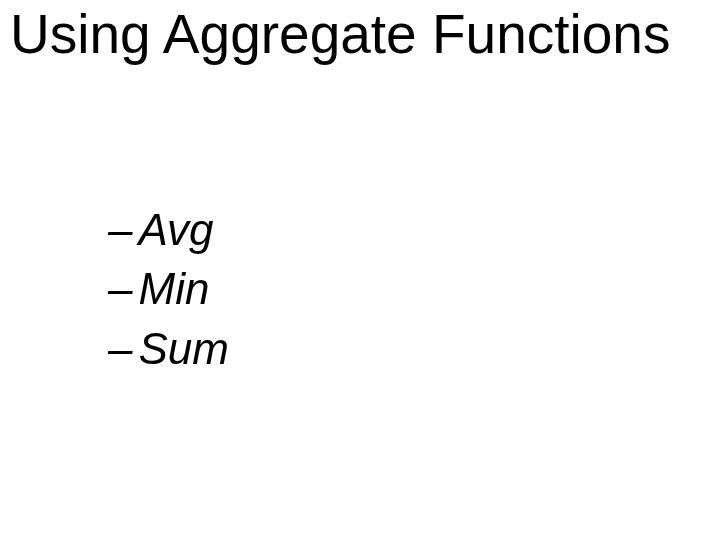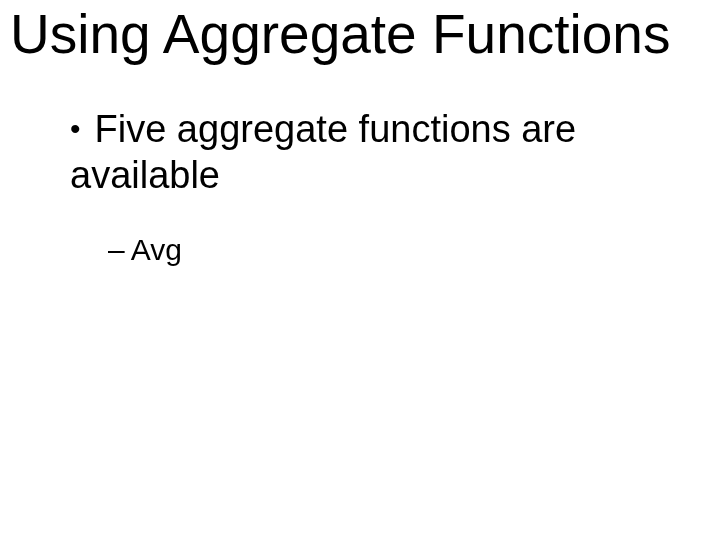--- a/index.html
+++ b/index.html
@@ -29,23 +29,24 @@
   .level1 {
     position: absolute;
     left: 70px;
     top: 106px;
     font-size: 38px;
     line-height: 1.22;
   }
   .level2 {
     position: absolute;
     left: 108px;
-    top: 230px;
-    font-size: 30px;
+    top: 200px;
+    font-size: 44px;
     line-height: 1.35;
+    font-style: italic;
   }
   .level2 .item {
     white-space: nowrap;
   }
   .bullet {
     display: inline-block;
   }
   .dot {
     display: inline-block;
     vertical-align: middle;
@@ -60,22 +61,20 @@
     margin-right: 6px;
   }
 </style>
 </head>
 <body>
 
 <div class="slide">
 
   <div class="title">Using Aggregate Functions</div>
 
-  <div class="level1">
-    <span class="dot">•</span><span class="bullet">Five aggregate functions are</span><br>
-    <span>available</span>
-  </div>
 
   <div class="level2">
     <div class="item"><span class="dash">–</span><span>Avg</span></div>
+    <div class="item"><span class="dash">–</span><span>Min</span></div>
+    <div class="item"><span class="dash">–</span><span>Sum</span></div>
   </div>
 
 </div>
 
 </body></html>

